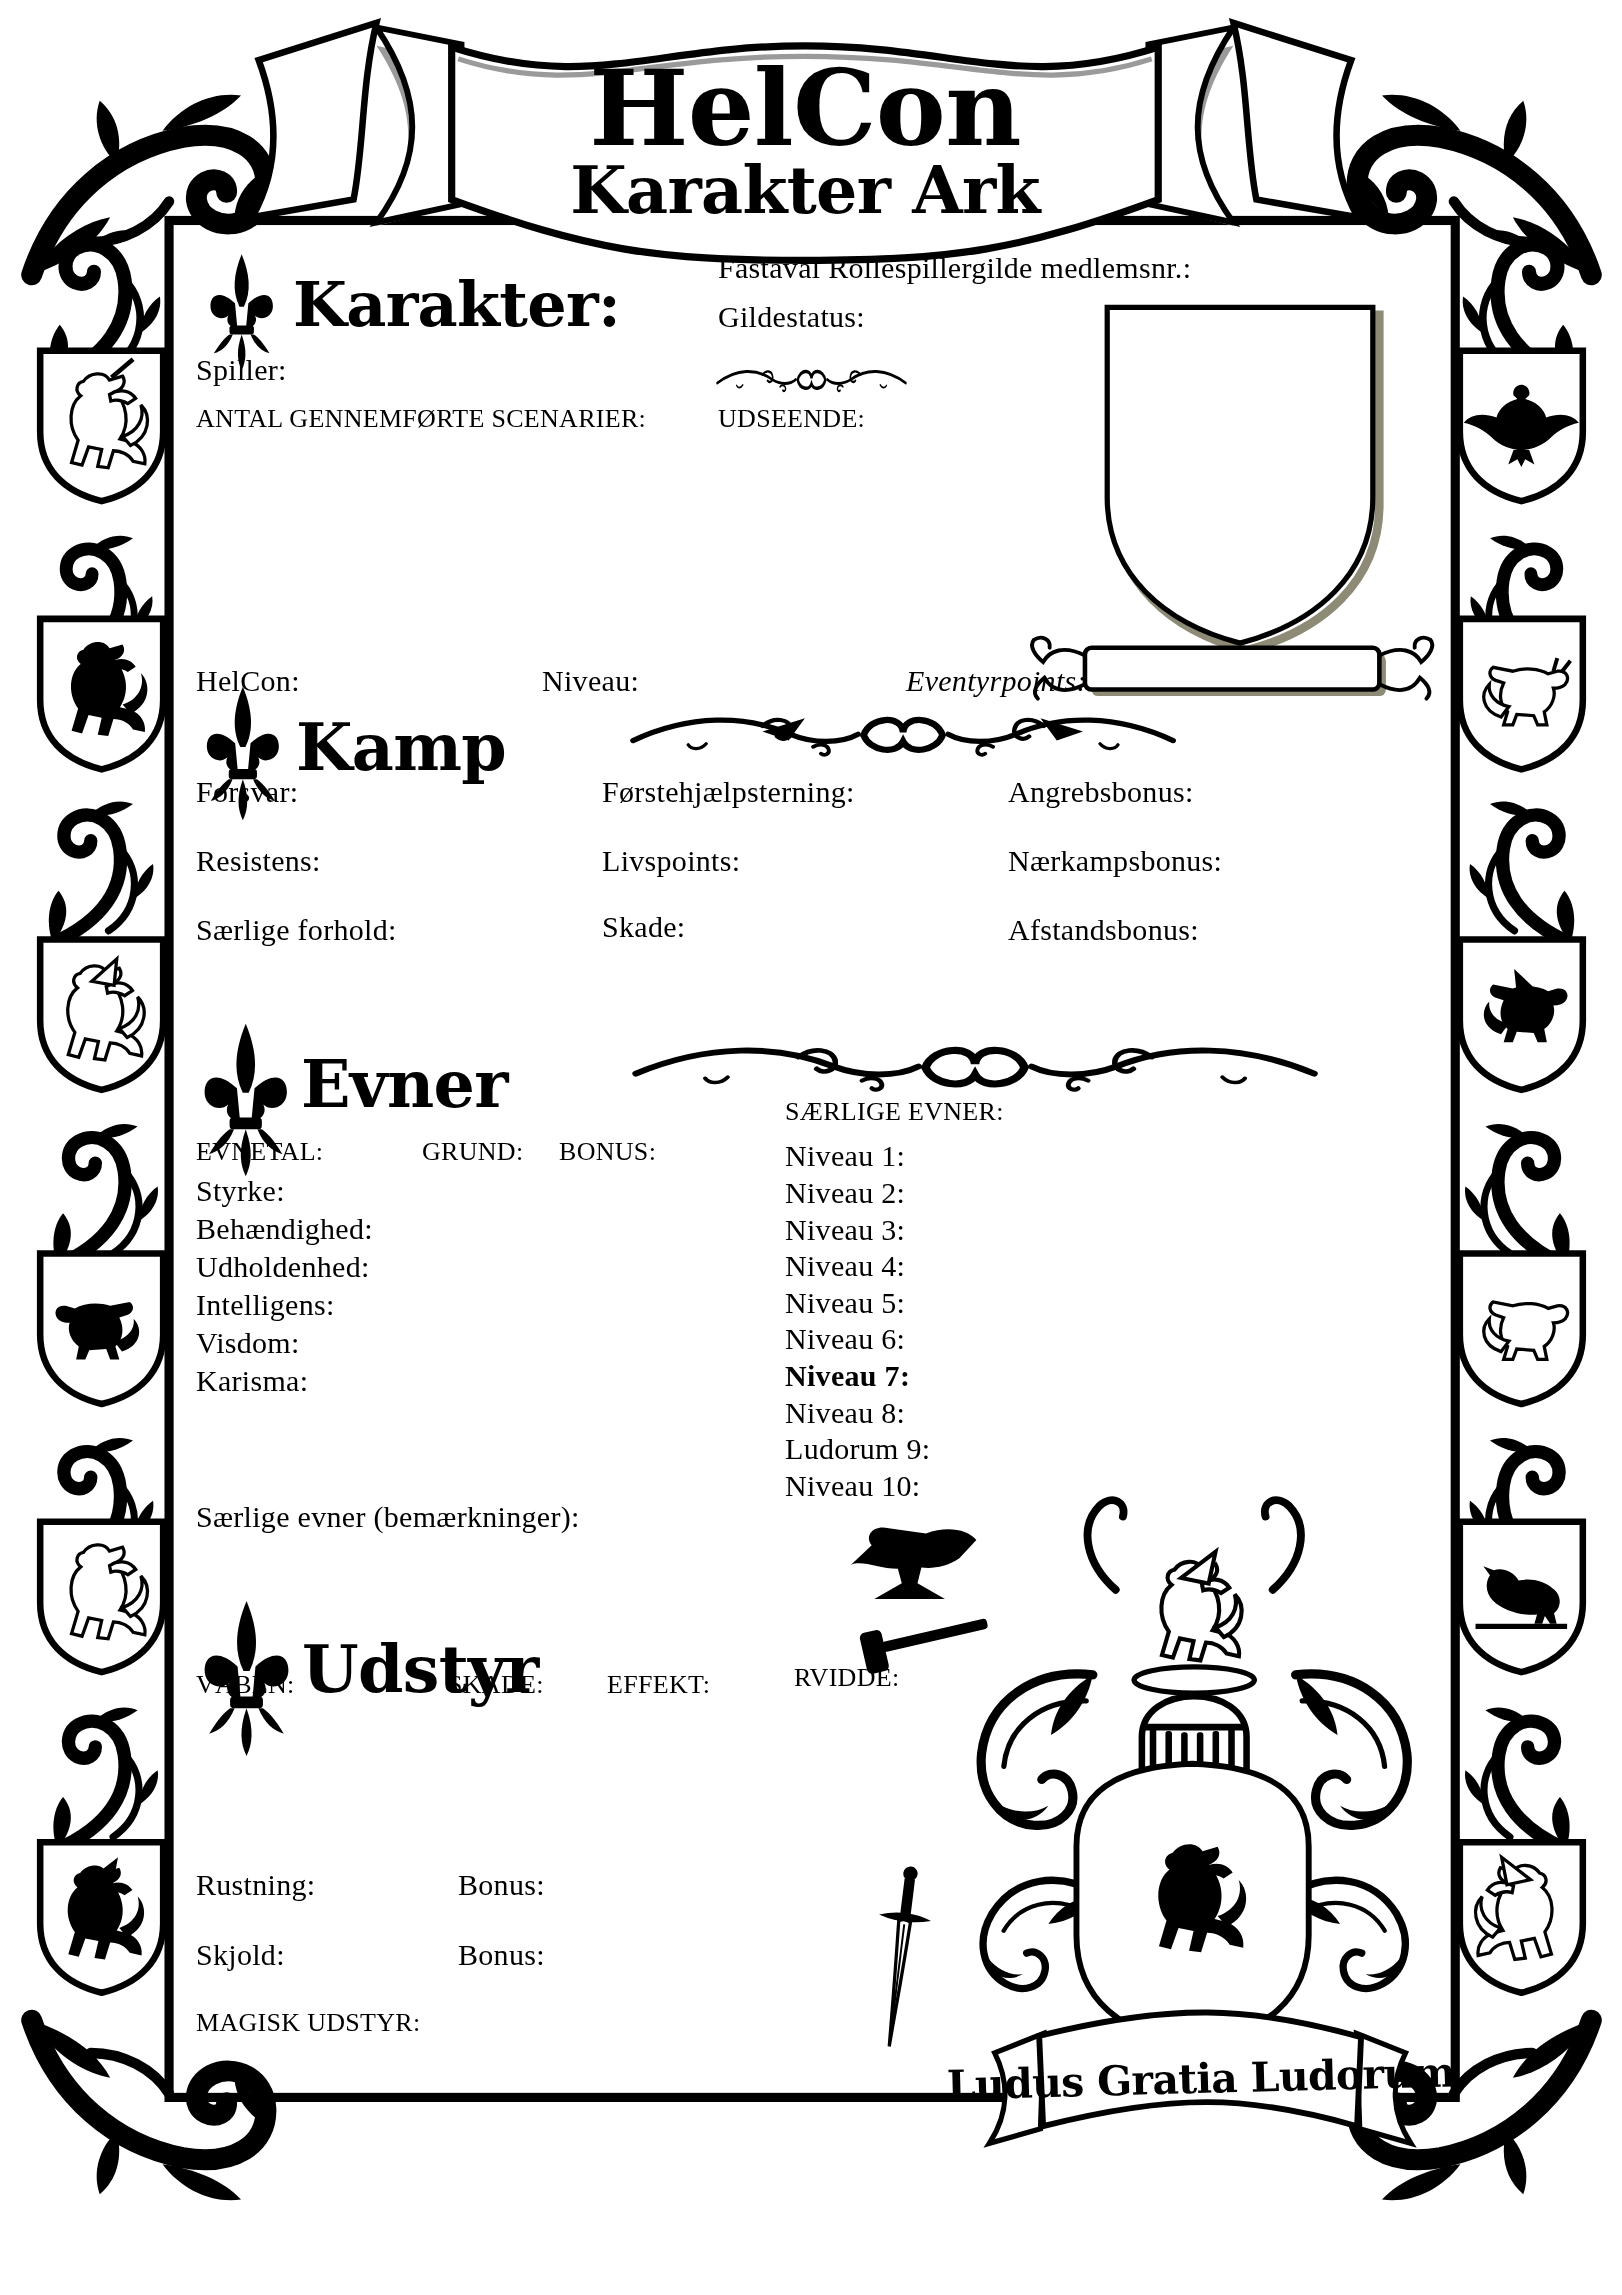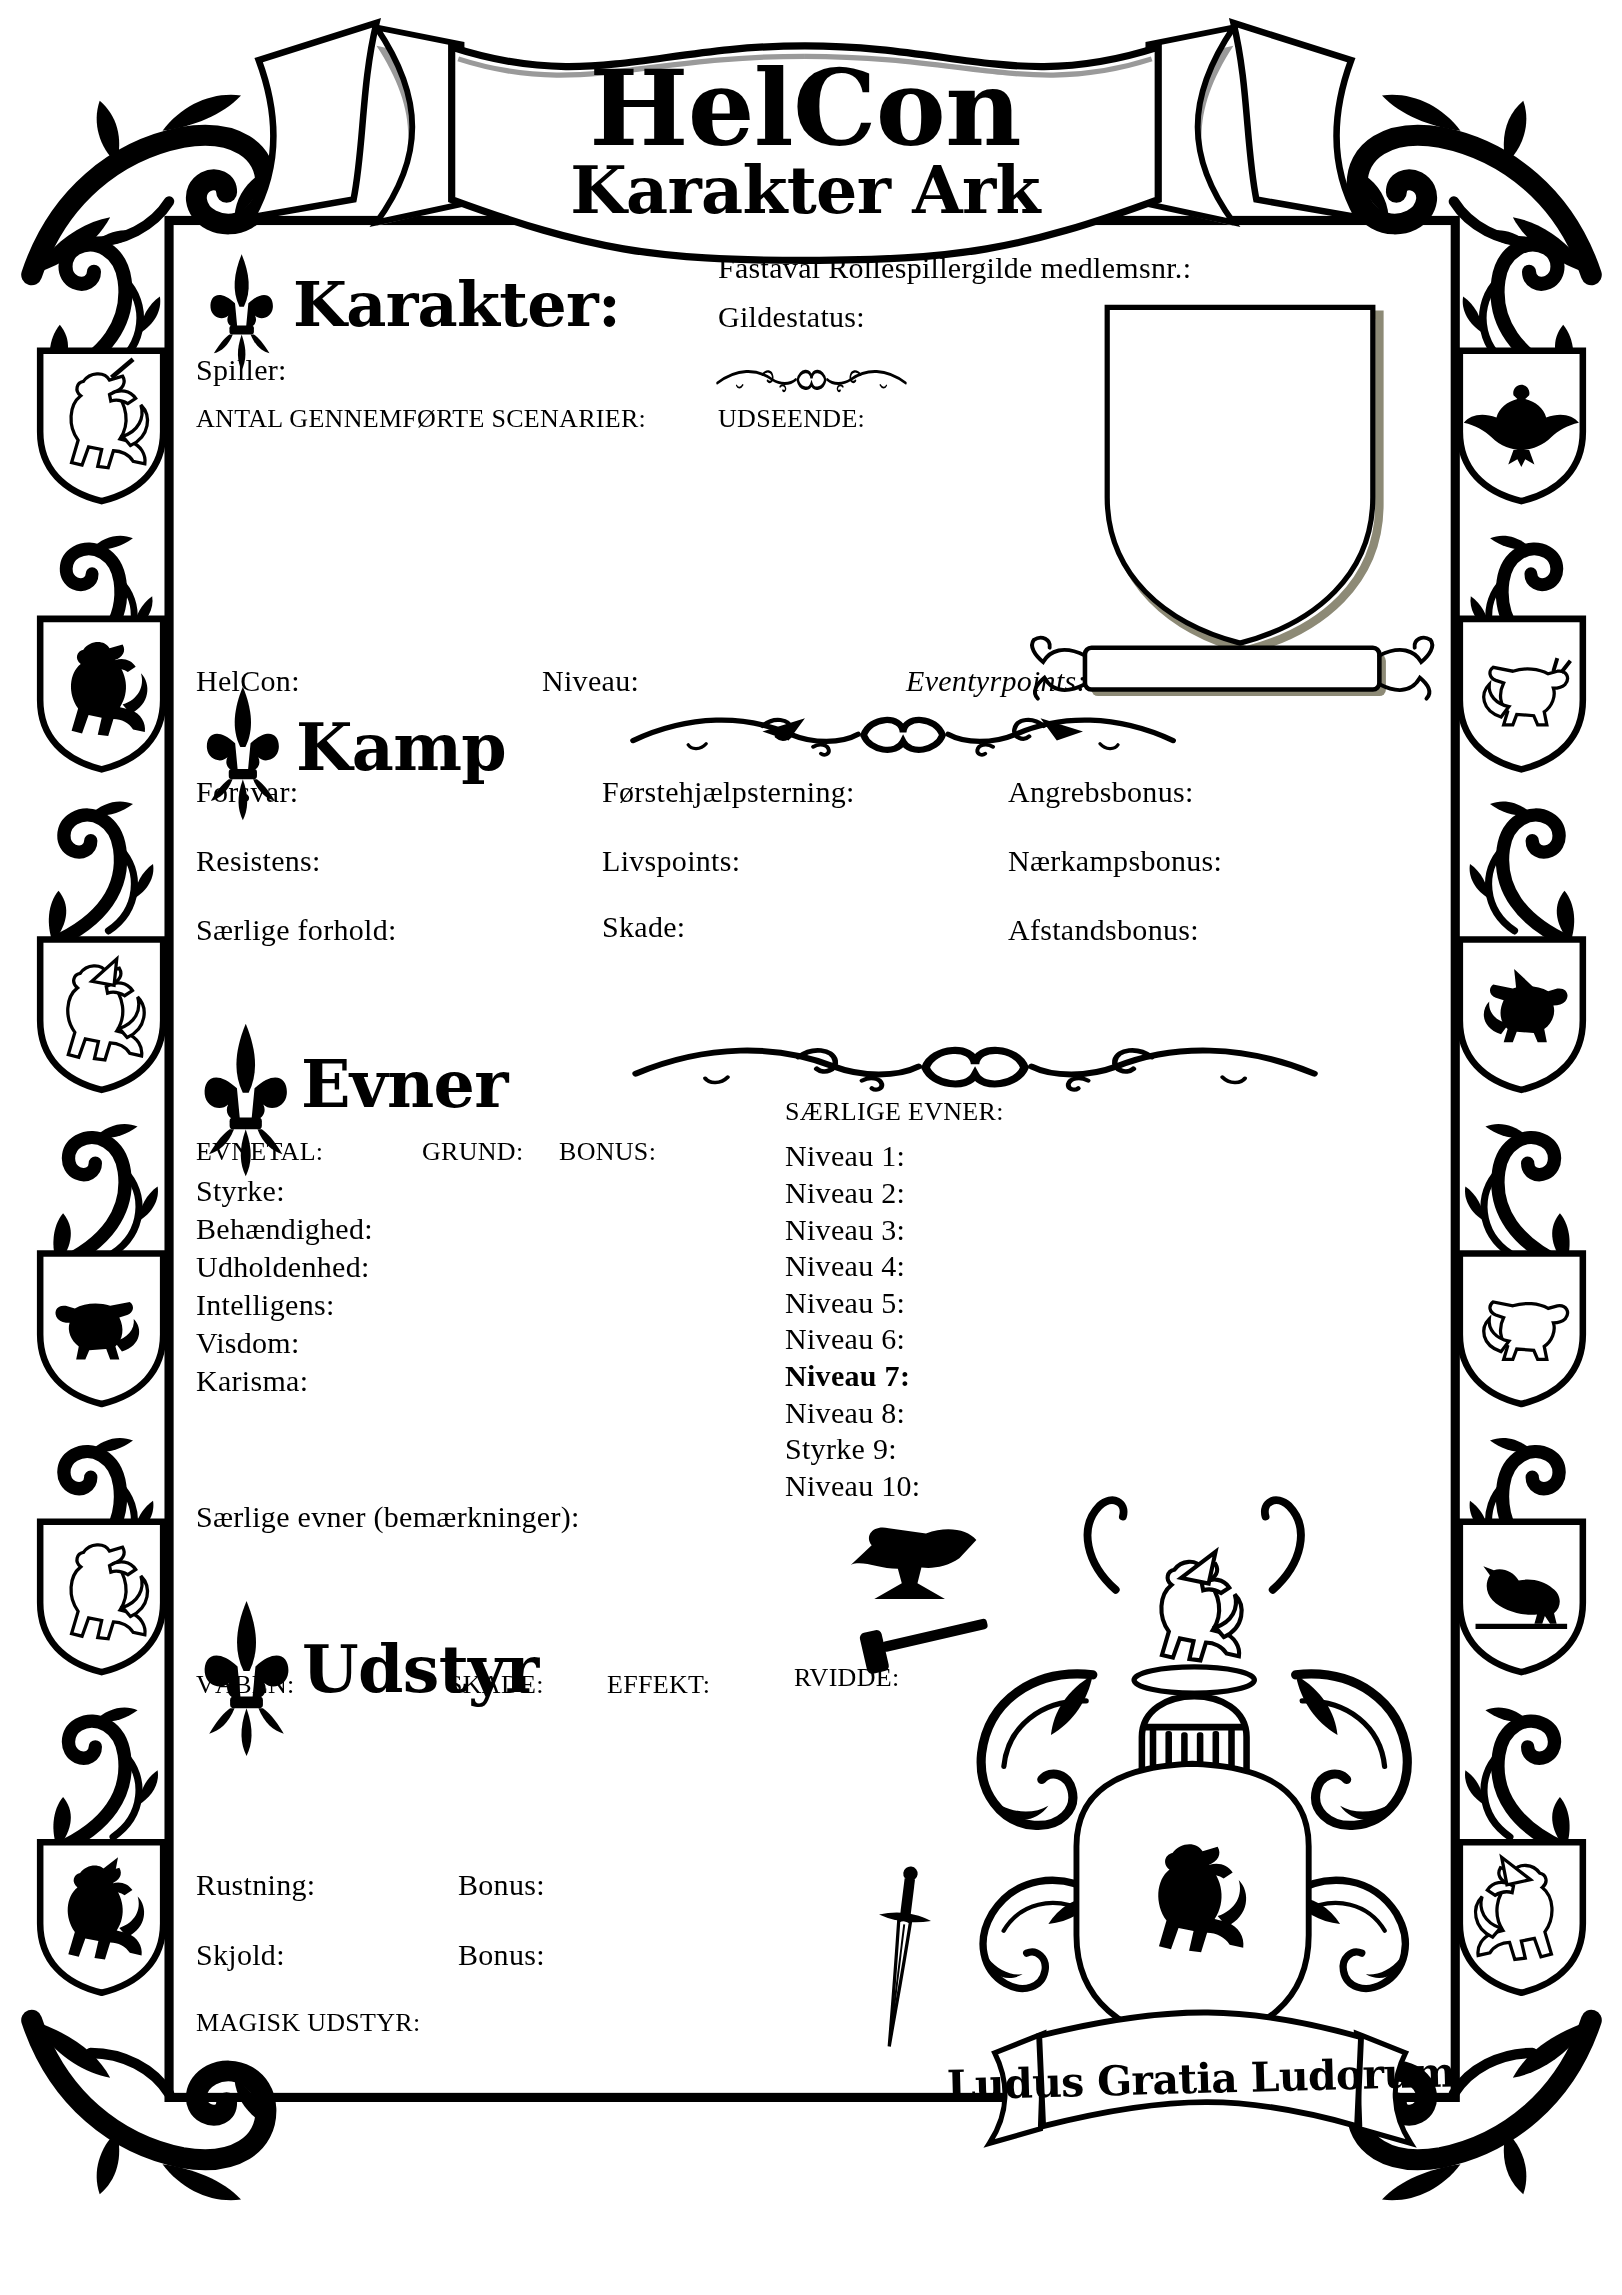--- a/index.html
+++ b/index.html
@@ -326,21 +326,21 @@
 <div class="label" style="left:196px;top:1364px;">Karisma:</div>
 
 <div class="label" style="left:785px;top:1139px;">Niveau 1:</div>
 <div class="label" style="left:785px;top:1176px;">Niveau 2:</div>
 <div class="label" style="left:785px;top:1213px;">Niveau 3:</div>
 <div class="label" style="left:785px;top:1249px;">Niveau 4:</div>
 <div class="label" style="left:785px;top:1286px;">Niveau 5:</div>
 <div class="label" style="left:785px;top:1322px;">Niveau 6:</div>
 <div class="label" style="left:785px;top:1359px;font-weight:bold;">Niveau 7:</div>
 <div class="label" style="left:785px;top:1396px;">Niveau 8:</div>
-<div class="label" style="left:785px;top:1432px;">Styrke 9:</div>
+<div class="label" style="left:785px;top:1432px;">Ludorum 9:</div>
 <div class="label" style="left:785px;top:1469px;">Niveau 10:</div>
 
 <div class="label" style="left:196px;top:1500px;">Særlige evner (bemærkninger):</div>
 
 <div class="label bl heading" style="left:302px;top:1637px;">Udstyr</div>
 <div class="label caps" style="left:196px;top:1670px;">VÅBEN:</div>
 <div class="label caps" style="left:448px;top:1670px;">SKADE:</div>
 <div class="label caps" style="left:607px;top:1670px;">EFFEKT:</div>
 <div class="label caps" style="left:794px;top:1663px;">RVIDDE:</div>
 

